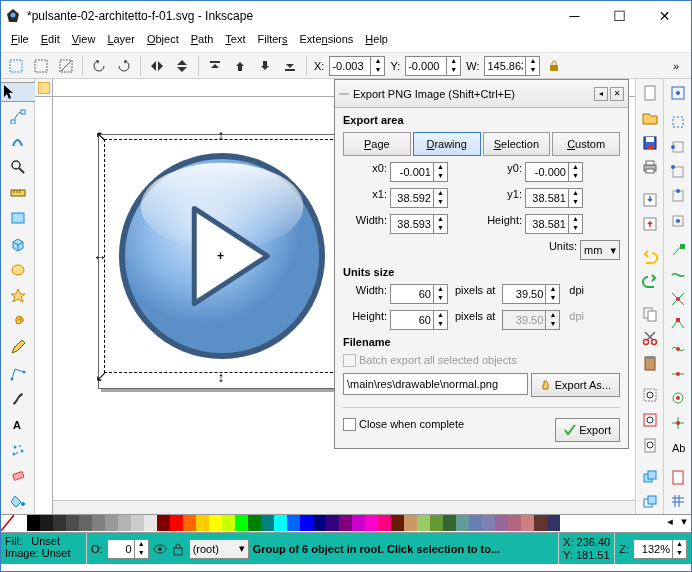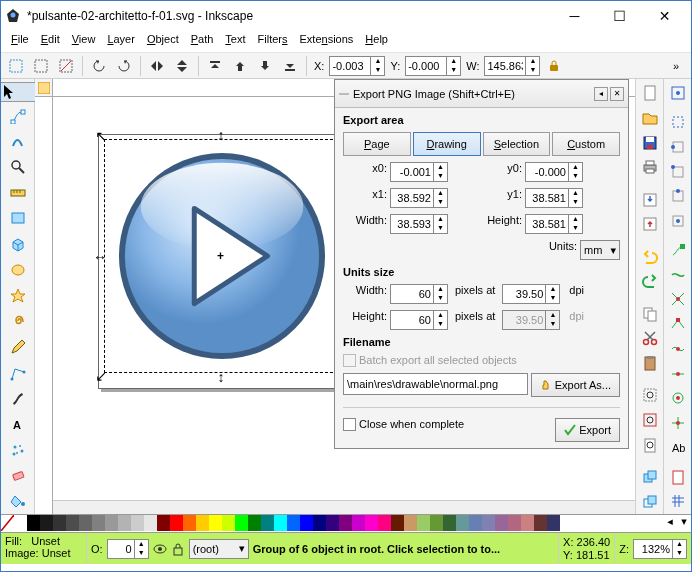--- a/index.html
+++ b/index.html
@@ -55,21 +55,21 @@
 .sel{width:40px;height:20px;border:1px solid #888;background:#f0f0f0;display:flex;align-items:center;padding:0 3px;justify-content:space-between}
 .txtf{flex:1;height:22px;border:1px solid #888;background:#fff;padding:0 3px;font-size:11px;display:flex;align-items:center;overflow:hidden;white-space:nowrap}
 .btn{height:24px;border:1px solid #888;background:linear-gradient(#f8f8f8,#e6e6e6);padding:0 8px;display:flex;align-items:center;gap:3px}
 .chk{width:13px;height:13px;border:1px solid #888;background:#fff}
 .chk.dis{border-color:#bbb;background:#f4f4f4}
 .rpanel{width:28px;background:#f4f4f4;border-left:1px solid #d0d0d0;display:flex;flex-direction:column;align-items:center;padding-top:2px}
 .rbtn{width:24px;height:23px;display:flex;align-items:center;justify-content:center;margin:1px 0}
 .snap{width:28px;background:#f4f4f4;border-left:1px solid #d0d0d0;display:flex;flex-direction:column;align-items:center;padding-top:2px}
 .palette{height:18px;display:flex;border-top:1px solid #999}
 .sw{width:13px;height:16px}
-.statusbar{height:32px;display:flex;border-top:1px solid #999;background:#bef264}
+.statusbar{height:32px;display:flex;border-top:1px solid #999;background:#14b8a6}
 .sb-l{width:86px;padding:2px 4px;font-size:10px;border-right:1px solid #ccc}
 .sb-m{flex:1;display:flex;align-items:center;gap:4px;padding:0 4px;font-size:11px;overflow:hidden}
 .sb-r{display:flex;align-items:center;gap:4px;padding:0 4px;border-left:1px solid #ccc;font-size:11px}
 svg{display:block}
 .dim{color:#999}
 </style>
 </head>
 <body>
 
 <div class="titlebar">

